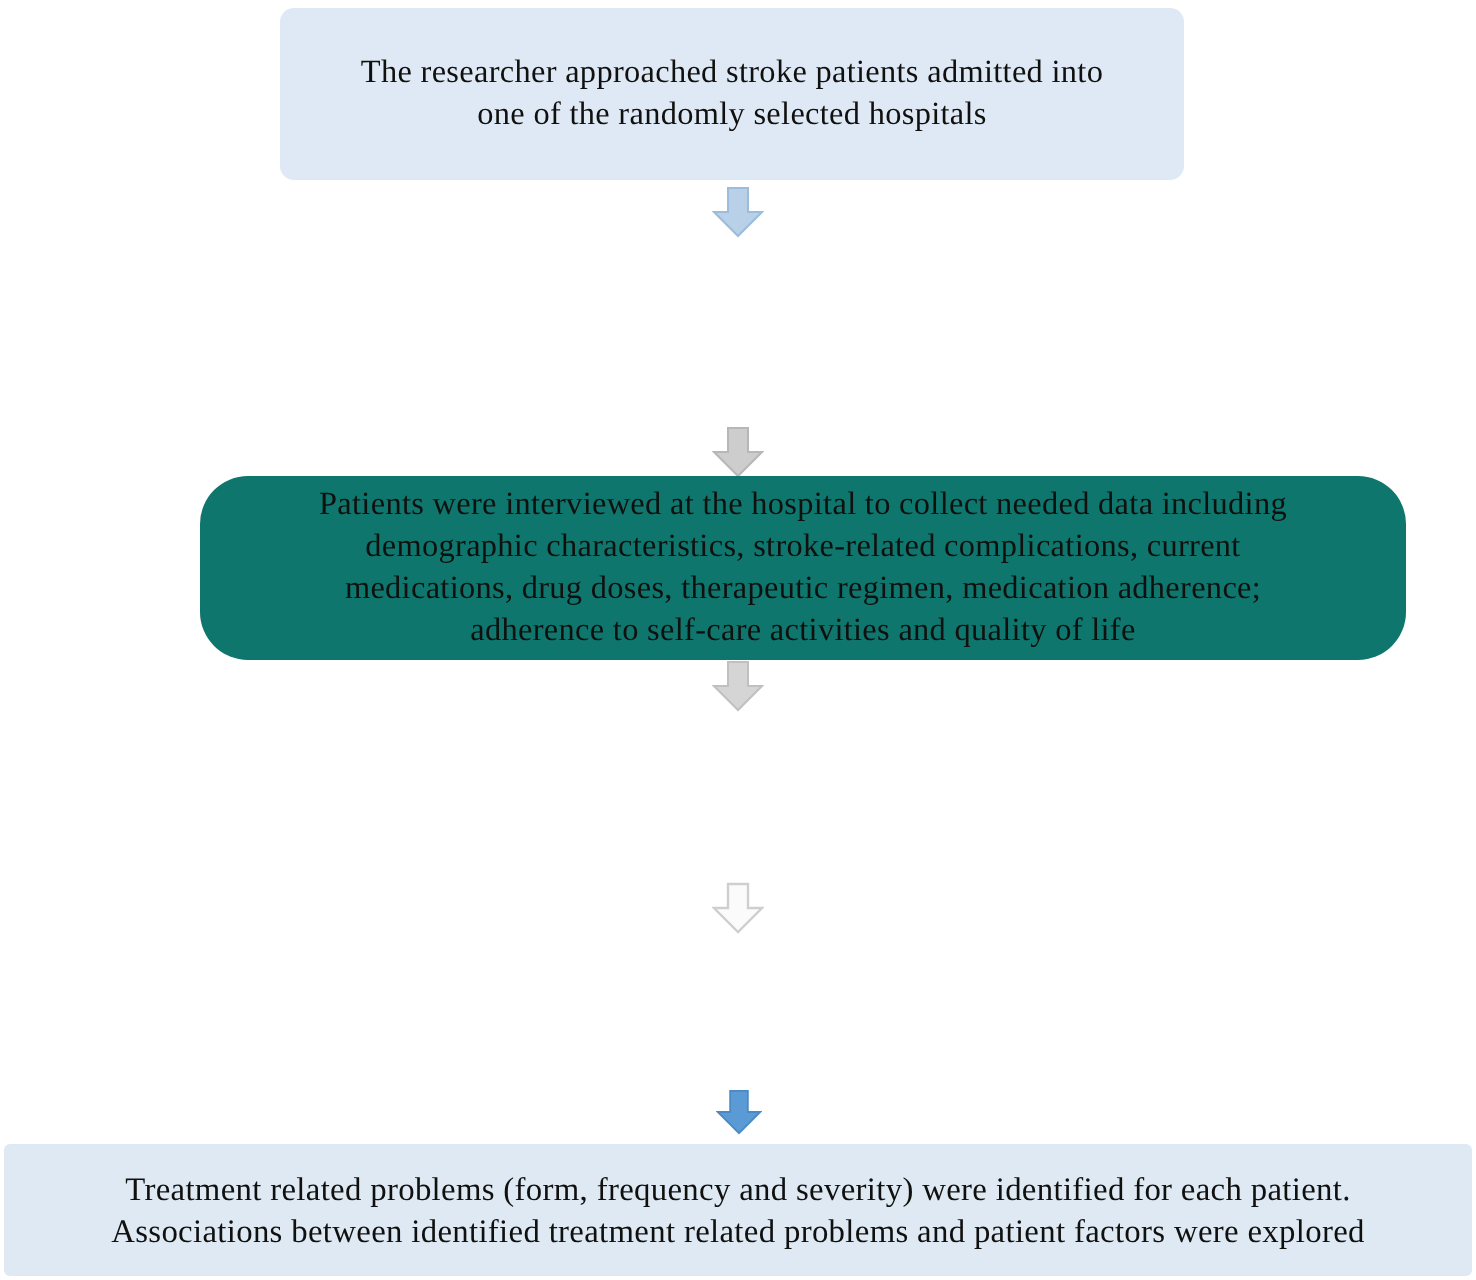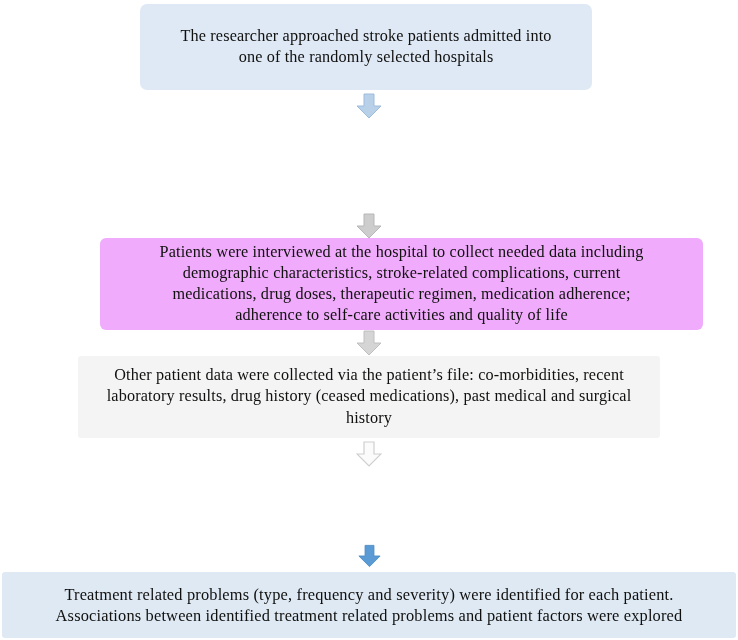--- a/index.html
+++ b/index.html
@@ -91,50 +91,45 @@
     </svg>
   </div>
 
 
   <div class="arrow" style="left:356px; top:213px;">
     <svg viewBox="0 0 26 26" xmlns="http://www.w3.org/2000/svg" aria-hidden="true">
       <polygon points="8,1 18,1 18,13 25,13 13,25 1,13 8,13" fill="#cdcdcd" stroke="#b7b7b7" stroke-width="1"></polygon>
     </svg>
   </div>
 
-  <div class="node" id="node-3" style="background: #f0abfc;">
+  <div class="node" id="node-3" style="background: #0f766e; border-radius: 24px;">
     <span class="txt">Patients were interviewed at the hospital to collect needed data including
 demographic characteristics, stroke-related complications, current
 medications, drug doses, therapeutic regimen, medication adherence;
 adherence to self-care activities and quality of life</span>
   </div>
 
   <div class="arrow" style="left:356px; top:330px;">
     <svg viewBox="0 0 26 26" xmlns="http://www.w3.org/2000/svg" aria-hidden="true">
       <polygon points="8,1 18,1 18,13 25,13 13,25 1,13 8,13" fill="#d5d5d5" stroke="#c0c0c0" stroke-width="1"></polygon>
     </svg>
   </div>
 
-  <div class="node" id="node-4" style="background: rgb(244, 244, 244);">
-    <span class="txt">Other patient data were collected via the patient’s file: co-morbidities, recent
-laboratory results, drug history (ceased medications), past medical and surgical
-history</span>
-  </div>
 
   <div class="arrow" style="left:356px; top:441px;">
     <svg viewBox="0 0 26 26" xmlns="http://www.w3.org/2000/svg" aria-hidden="true">
       <polygon points="8,1 18,1 18,13 25,13 13,25 1,13 8,13" fill="#fbfbfb" stroke="#cfcfcf" stroke-width="1.2"></polygon>
     </svg>
   </div>
 
 
   <div class="arrow" style="left:358px; top:544px; width:23px; height:24px;">
     <svg viewBox="0 0 26 26" xmlns="http://www.w3.org/2000/svg" aria-hidden="true">
       <polygon points="8,1 18,1 18,13 25,13 13,25 1,13 8,13" fill="#5b9bd5" stroke="#4a8ac4" stroke-width="1"></polygon>
     </svg>
   </div>
 
   <div class="node" id="node-6" style="background: rgb(222, 233, 244);">
-    <span class="txt">Treatment related problems (type, frequency and severity) were identified for each patient.
+    <span class="txt">Treatment related problems (form, frequency and severity) were identified for each patient.
 Associations between identified treatment related problems and patient factors were explored</span>
   </div>
 
 </div>
 
 </body></html>

